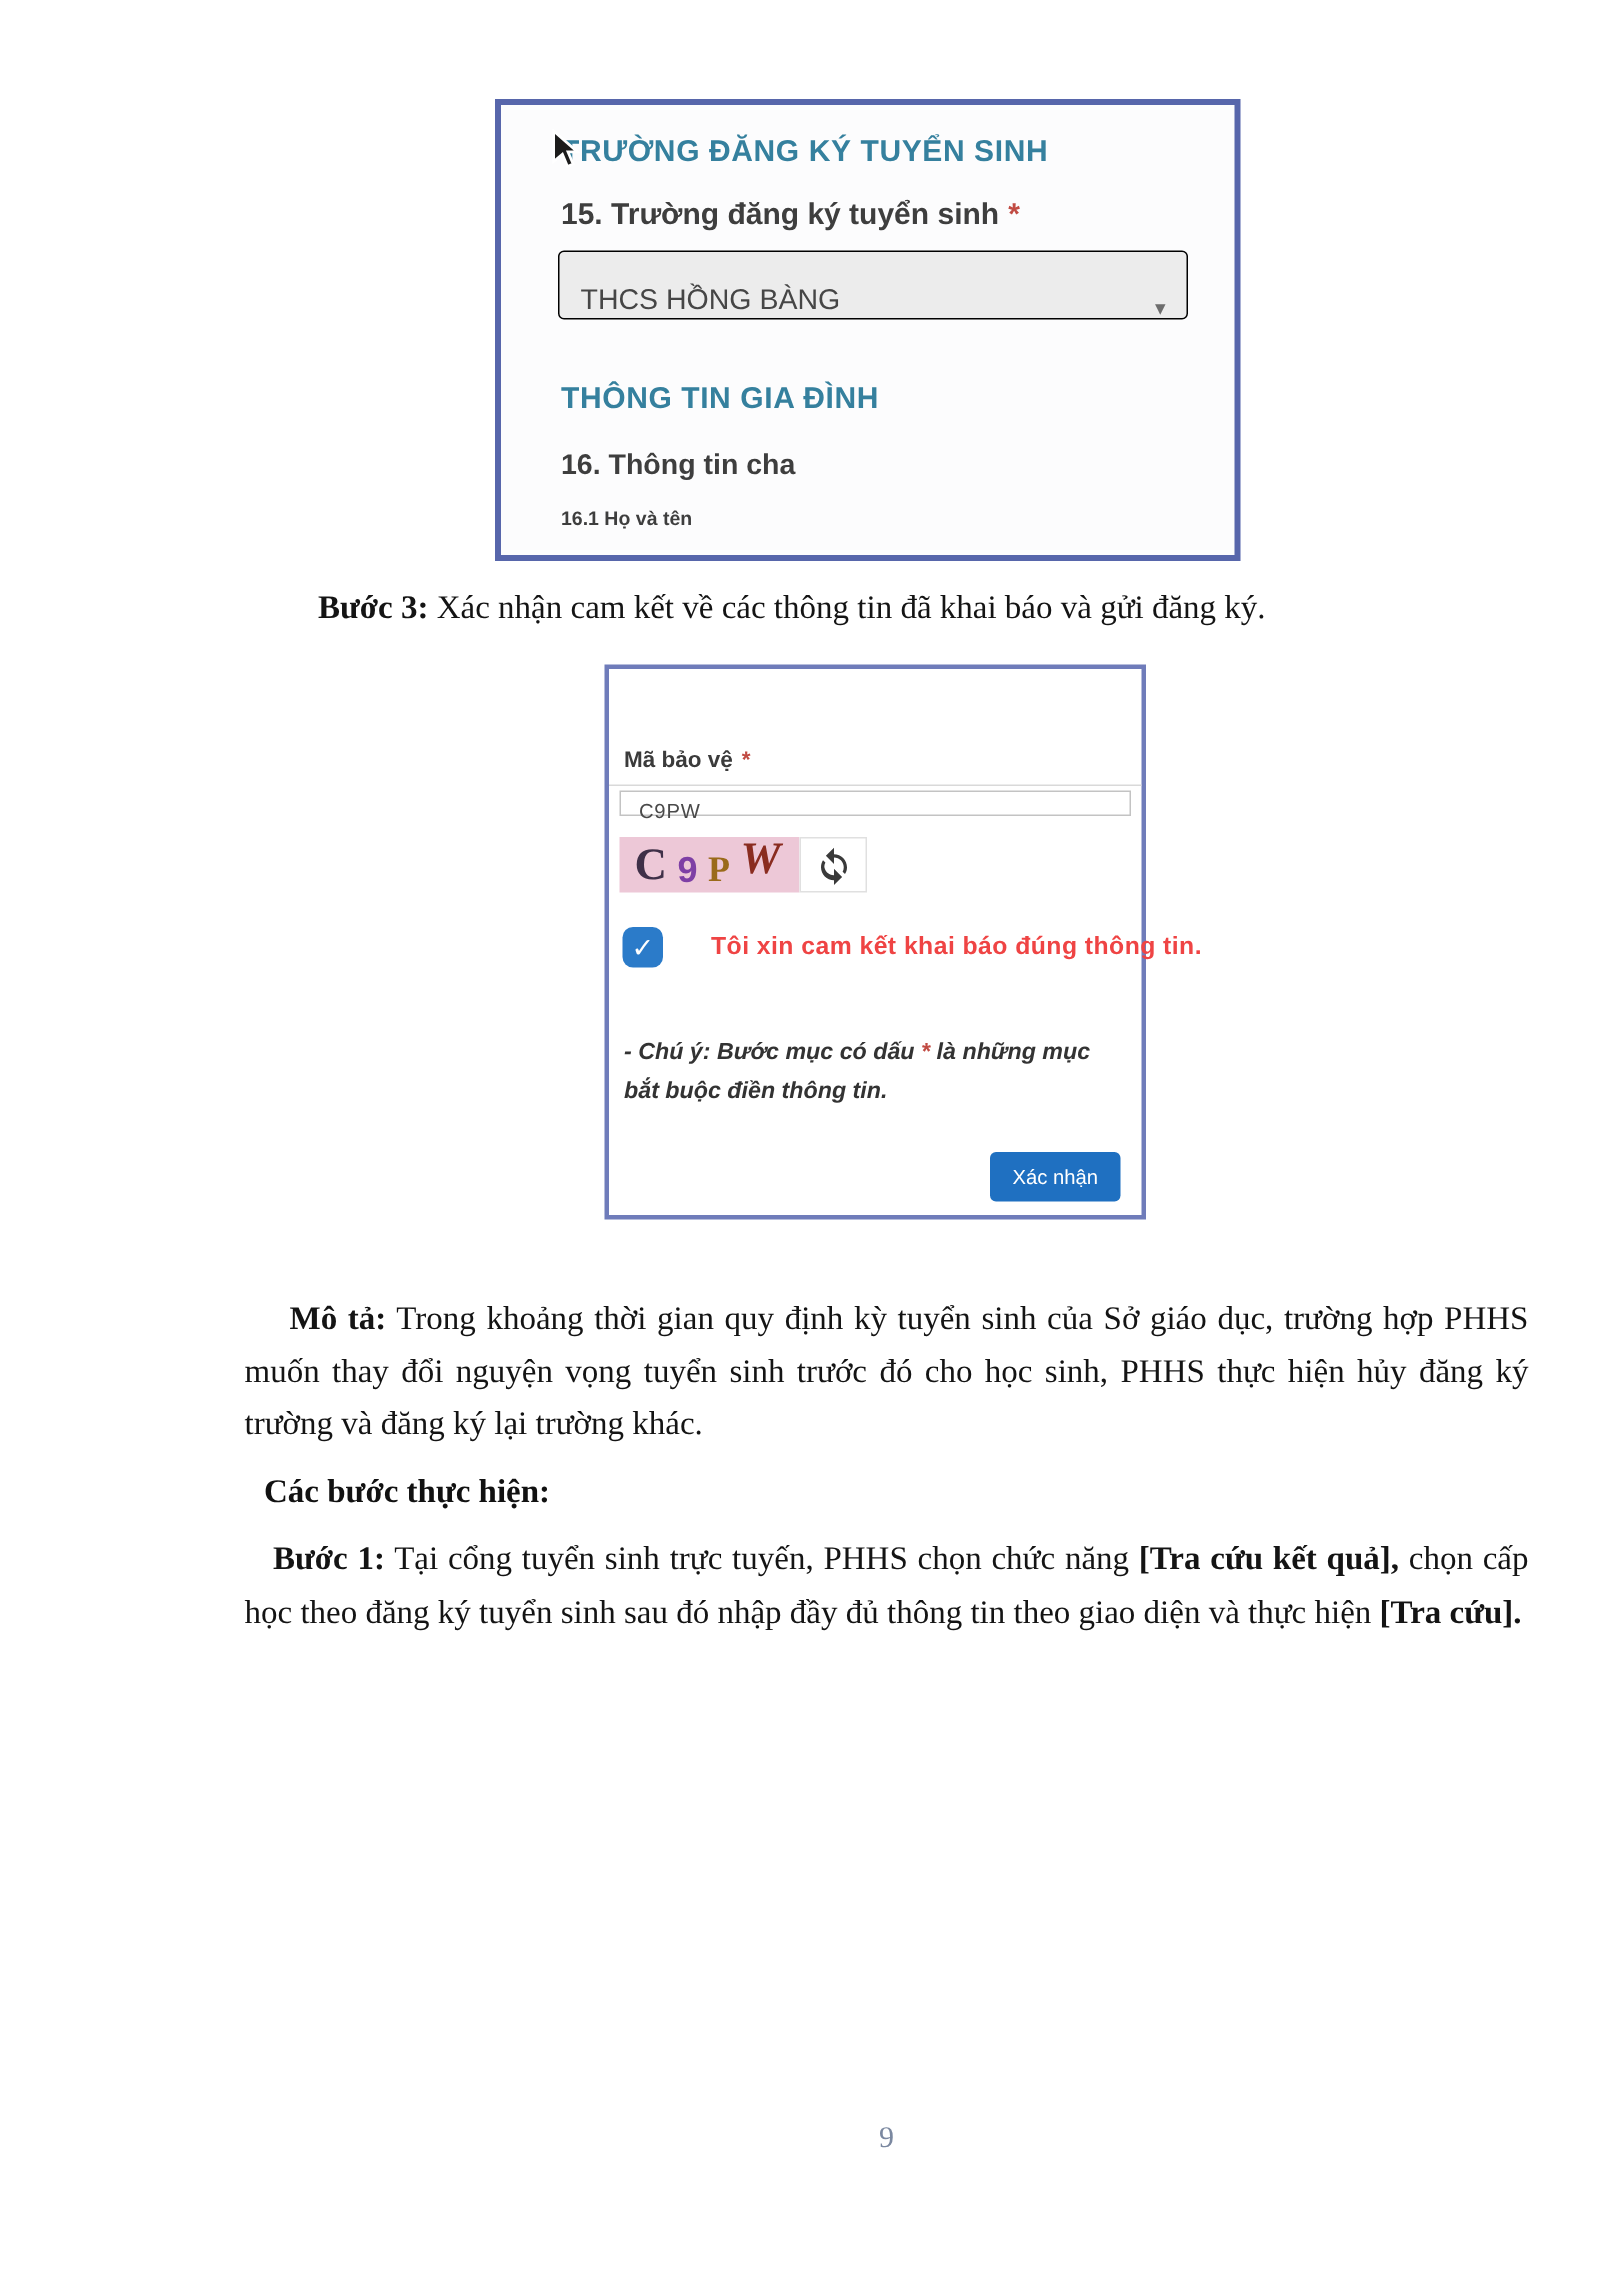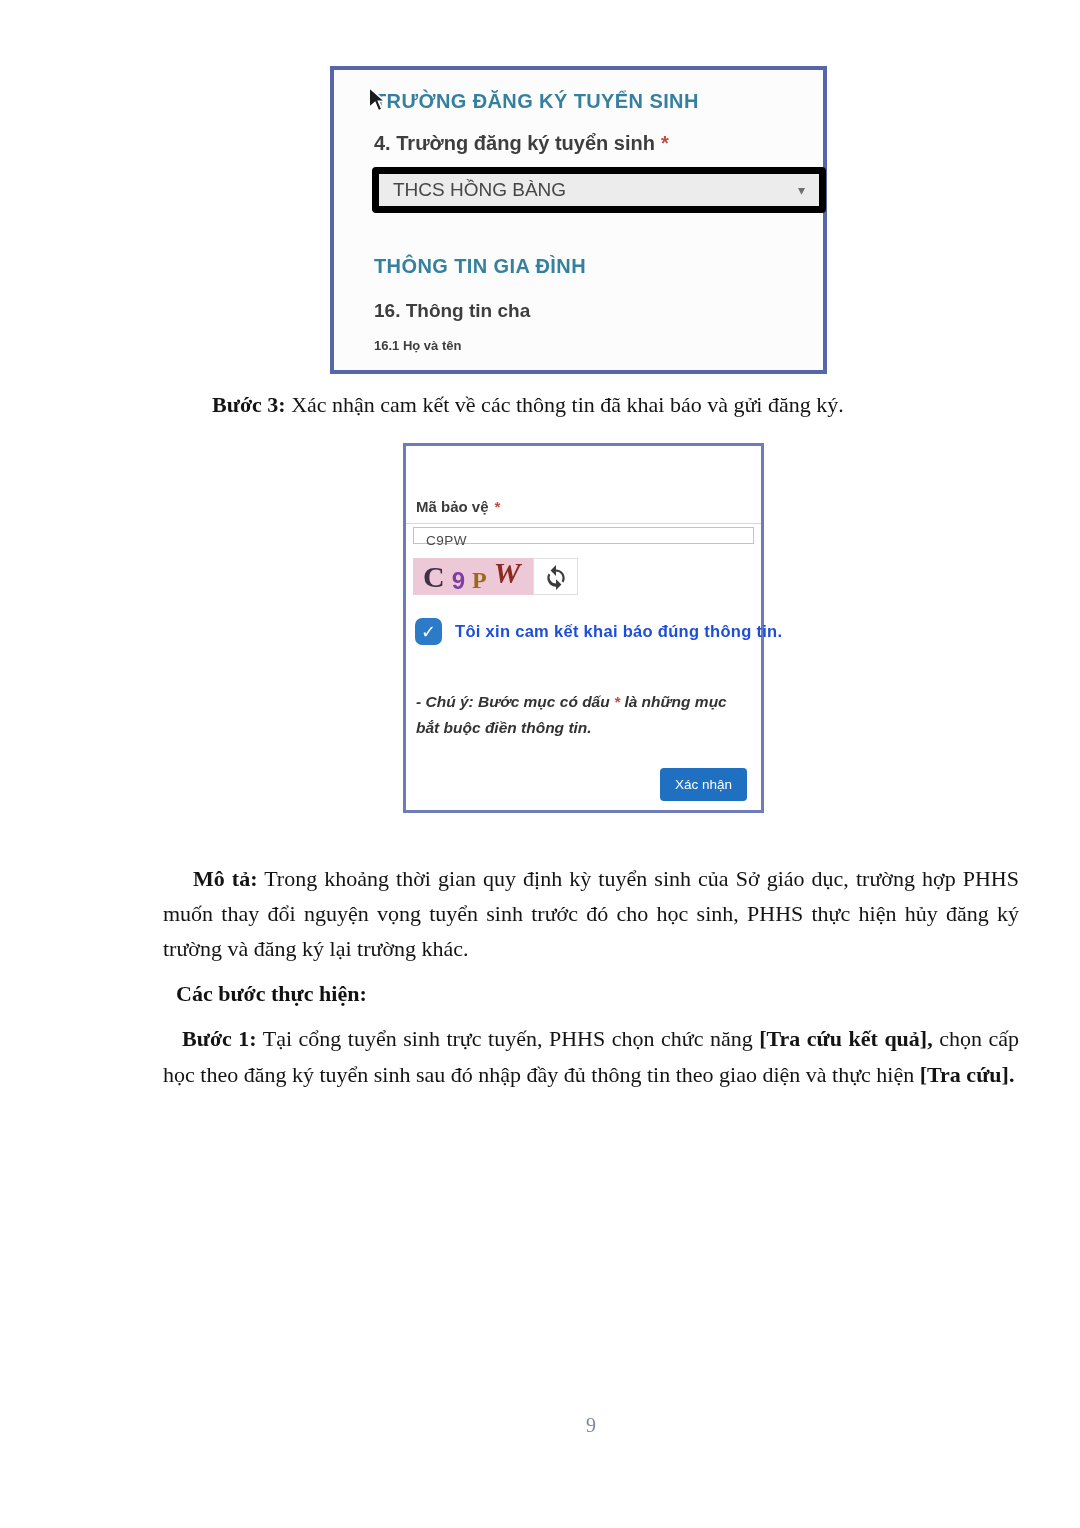--- a/index.html
+++ b/index.html
@@ -23,23 +23,23 @@
          font-family:"Liberation Sans","DejaVu Sans",sans-serif}
   .shot1 .sec-title{position:absolute;left:40px;font-size:20px;font-weight:700;
          color:var(--section-heading-teal);letter-spacing:.4px;white-space:nowrap}
   .s1-t1{top:20px}
   .s1-t2{top:185px}
   .shot1 .fld{position:absolute;left:40px;font-weight:700;color:#3e3e3e;white-space:nowrap}
   .f15{top:62px;font-size:20px}
   .f16{top:230px;font-size:19px}
   .f161{top:268px;font-size:13px}
   .req{color:var(--required-red);font-weight:700;margin-left:6px}
-  .dropdown{position:absolute;left:38px;top:97px;width:454px;height:46px;
-         background:#ececec;border:7px solid #000000;border-radius:4px;
-         display:flex;align-items:center;padding:0 14px;cursor:default}
+  .dropdown{position:absolute;left:38px;top:97px;width:420px;height:46px;
+         background:#ececec;border:1px solid #000000;border-radius:4px;
+         display:flex;align-items:flex-end;padding:0 14px;cursor:default}
   .dropdown .val{font-size:19px;color:#464646;font-weight:500;flex:1;white-space:nowrap}
   .dropdown .chev{font-size:14px;color:#6d6d6d;line-height:1}
   .cursor-icon{position:absolute;left:31px;top:16px;width:26px;height:28px;z-index:5}
 
   
   .caption{position:absolute;left:163px;top:390px;font-size:22px;line-height:30px;white-space:nowrap;
            text-indent:49px;color:#141414}
   .caption b{font-weight:700}
 
   
@@ -58,21 +58,21 @@
   .cap-0{font-family:"Liberation Serif","DejaVu Serif",serif;font-weight:700;font-size:30px}
   .cap-1{font-family:"Liberation Sans","DejaVu Sans",sans-serif;font-weight:700;font-size:24px;transform:translateY(4px)}
   .cap-2{font-family:"Liberation Serif","DejaVu Serif",serif;font-weight:700;font-size:24px;transform:translateY(3px)}
   .cap-3{font-family:"Liberation Serif","DejaVu Serif",serif;font-style:italic;font-weight:700;font-size:30px;transform:translateY(-4px)}
   .refresh-btn{width:45px;height:37px;background:#fff;border:1px solid #e0e0e0;
          display:flex;align-items:center;justify-content:center;cursor:pointer}
   .chk-row{position:absolute;left:9px;top:172px;display:flex;align-items:center}
   .chk{width:27px;height:27px;border-radius:7px;background:var(--checkbox-blue);
          display:flex;align-items:center;justify-content:center;cursor:pointer;flex:none}
   .chk .mark{color:#fff;font-size:18px;font-weight:700;line-height:1}
-  .chk-lbl{margin-left:13px;font-size:16.5px;font-weight:700;color:#1d4ed8;
+  .chk-lbl{margin-left:32px;font-size:16.5px;font-weight:700;color:#ef4444;
          letter-spacing:.3px;white-space:nowrap}
   .note{position:absolute;left:10px;top:243px;width:334px;font-size:15.5px;font-weight:700;
          font-style:italic;color:#333;line-height:26px}
   .confirm-btn{position:absolute;right:14px;top:322px;height:33px;padding:0 15px;
          background:var(--accent-blue);border:none;border-radius:4px;color:#fff;
          font-size:13.5px;font-weight:400;display:flex;align-items:center;cursor:pointer;
          font-family:"Liberation Sans","DejaVu Sans",sans-serif}
 
   
   .sec3-h{position:absolute;left:185px;top:824px;font-size:23px;font-weight:700;color:#111}
@@ -88,21 +88,21 @@
 </head>
 <body>
 
 <div class="page">
 
   <div class="shot1">
     <svg class="cursor-icon" viewBox="0 0 20 22">
       <path d="M3 1 L3 17 L7.6 13.2 L10.3 19.6 L13.2 18.3 L10.5 12 L15.5 12 Z" fill="#1c1c1c" stroke="#ffffff" stroke-width="1.4"></path>
     </svg>
     <div class="sec-title s1-t1">TRƯỜNG ĐĂNG KÝ TUYỂN SINH</div>
-    <div class="fld f15"><span>4. Trường đăng ký tuyển sinh</span><span class="req">*</span></div>
+    <div class="fld f15"><span>15. Trường đăng ký tuyển sinh</span><span class="req">*</span></div>
     <div class="dropdown">
       <span class="val">THCS HỒNG BÀNG</span>
       <span class="chev">▾</span>
     </div>
     <div class="sec-title s1-t2">THÔNG TIN GIA ĐÌNH</div>
     <div class="fld f16">16. Thông tin cha</div>
     <div class="fld f161">16.1 Họ và tên</div>
   </div>
 
   <div class="caption"><b>Bước 3:</b><span> Xác nhận cam kết về các thông tin đã khai báo và gửi đăng ký.</span></div>

